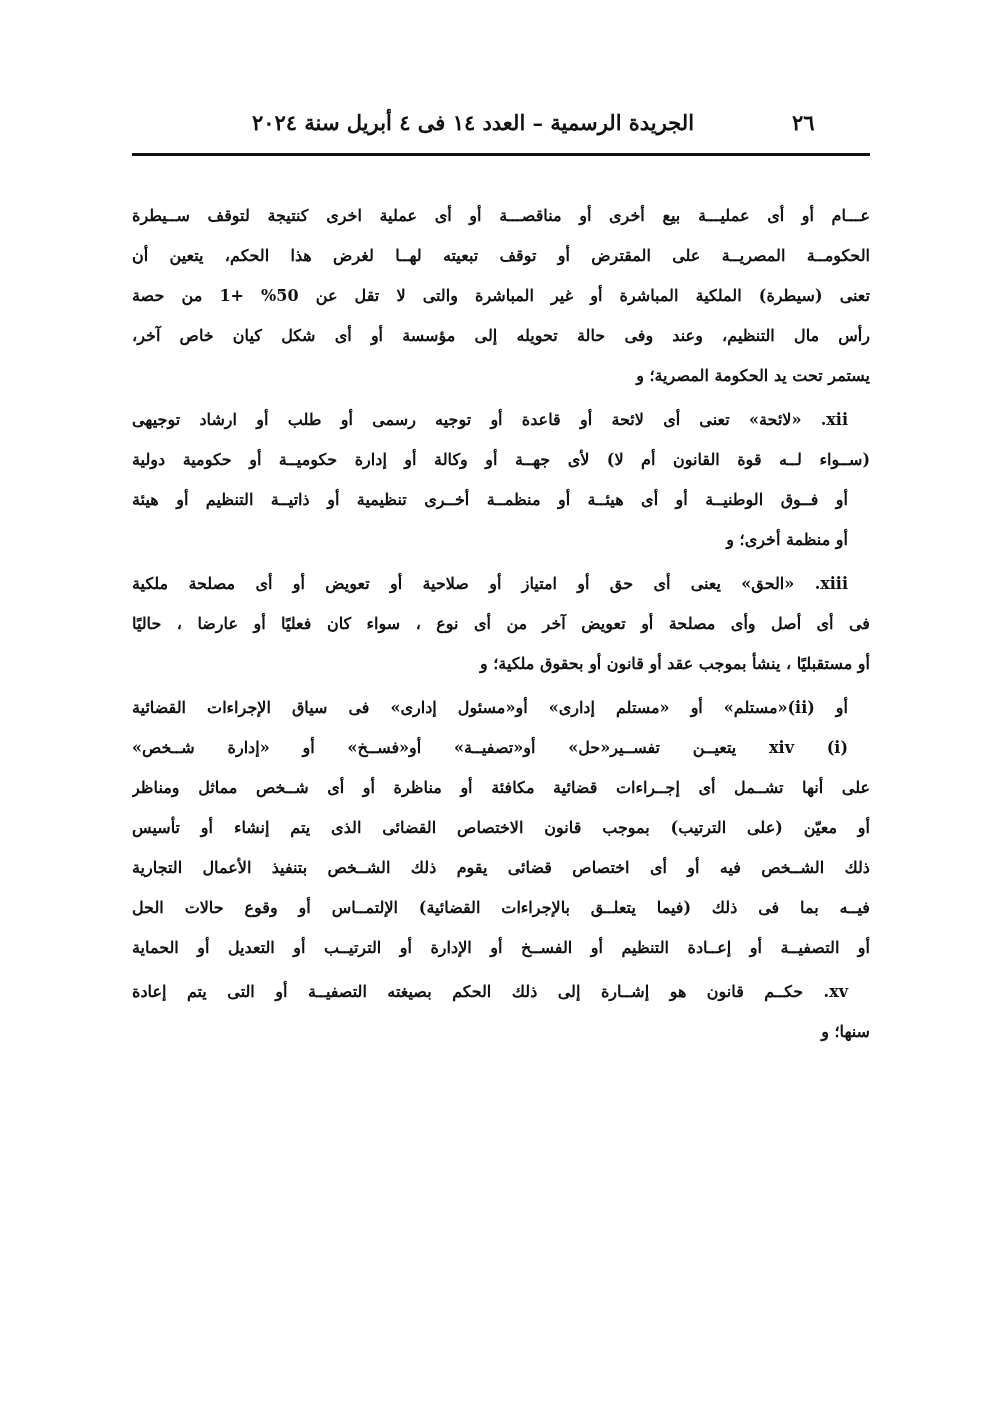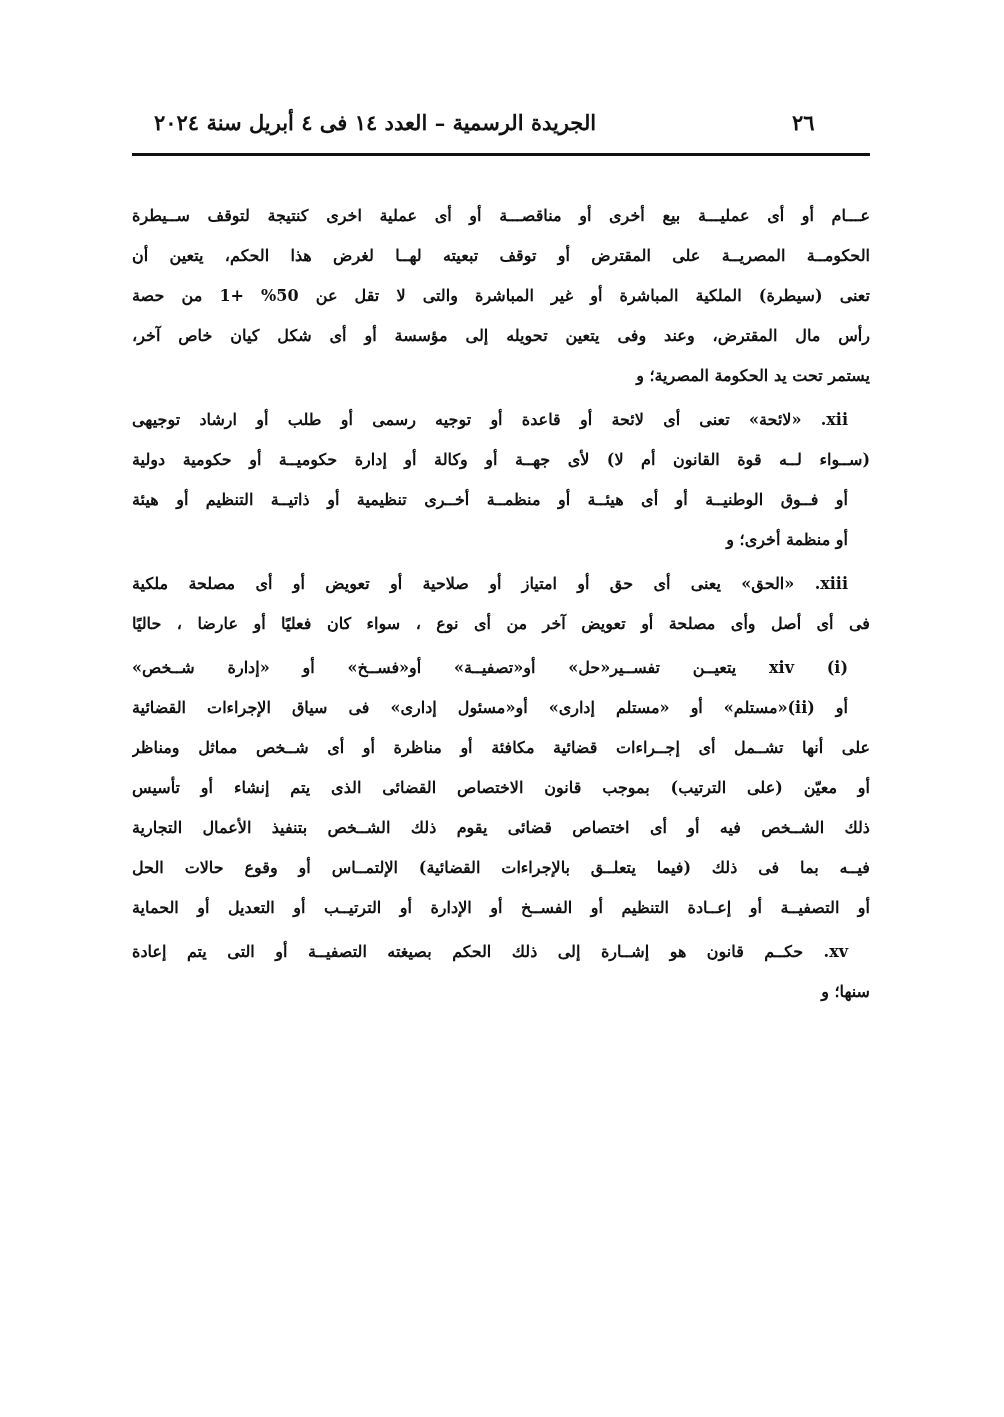--- a/index.html
+++ b/index.html
@@ -2,21 +2,21 @@
 <html><head>
 <meta charset="utf-8">
 <style>
   html, body { margin: 0; padding: 0; background: #ffffff; }
   body { width: 1004px; height: 1417px; position: relative; overflow: hidden;
          font-family: "DejaVu Serif", "Liberation Serif", serif; color: #111; }
   .page { position: absolute; left: 132px; top: 110px; width: 738px; }
   .header { display: flex; direction: rtl; align-items: baseline; height: 40px;
             font-size: 21px; font-weight: bold; }
   .header .pageno { width: 60px; text-align: left; padding-right: 18px; }
-  .header .title { flex: 1; text-align: left; padding-left: 22px; }
+  .header .title { flex: 1; text-align: center; padding-left: 22px; }
   .rule { height: 3px; background: #111; margin-top: 3px; }
   .body { margin-top: 40px; direction: rtl; text-align: justify; text-align-last: right;
           font-size: 16px; font-weight: bold; line-height: 40px; }
   .line { display: block; text-align: justify; text-align-last: justify; white-space: nowrap; overflow: hidden; }
   .line.last { text-align-last: right; }
   .line.indent { padding-right: 22px; }
   .para { margin-bottom: 2px; }
   .para-gap { height: 2px; }
 </style>
 </head>
@@ -28,42 +28,43 @@
     <span class="title">الجريدة الرسمية – العدد ١٤ فى ٤ أبريل سنة ٢٠٢٤</span>
   </div>
   <div class="rule"></div>
 
   <div class="body">
 
     <div class="para">
       <span class="line">عـــام أو أى عمليـــة بيع أخرى أو مناقصـــة أو أى عملية اخرى كنتيجة لتوقف ســيطرة</span>
       <span class="line">الحكومــة المصريــة على المقترض أو توقف تبعيته لهــا لغرض هذا الحكم، يتعين أن</span>
       <span class="line">تعنى (سيطرة) الملكية المباشرة أو غير المباشرة والتى لا تقل عن 50% +1 من حصة</span>
-      <span class="line">رأس مال المقترض، وعند وفى يتعين تحويله إلى مؤسسة أو أى شكل كيان خاص آخر،</span>
+      <span class="line">رأس مال التنظيم، وعند وفى حالة تحويله إلى مؤسسة أو أى شكل كيان خاص آخر،</span>
       <span class="line last">يستمر تحت يد الحكومة المصرية؛ و</span>
     </div>
     <div class="para-gap"></div>
 
     <div class="para">
       <span class="line indent">xii. «لائحة» تعنى أى لائحة أو قاعدة أو توجيه رسمى أو طلب أو ارشاد توجيهى</span>
       <span class="line">(ســواء لــه قوة القانون أم لا) لأى جهــة أو وكالة أو إدارة حكوميــة أو حكومية دولية</span>
       <span class="line indent">أو فــوق الوطنيــة أو أى هيئــة أو منظمــة أخــرى تنظيمية أو ذاتيــة التنظيم أو هيئة</span>
       <span class="line last indent">أو منظمة أخرى؛ و</span>
     </div>
     <div class="para-gap"></div>
 
     <div class="para">
       <span class="line indent">xiii. «الحق» يعنى أى حق أو امتياز أو صلاحية أو تعويض أو أى مصلحة ملكية</span>
       <span class="line">فى أى أصل وأى مصلحة أو تعويض آخر من أى نوع ، سواء كان فعليًا أو عارضا ، حاليًا</span>
+      <span class="line last">أو مستقبليًا ، ينشأ بموجب عقد أو قانون أو بحقوق ملكية؛ و</span>
     </div>
     <div class="para-gap"></div>
 
     <div class="para">
+      <span class="line indent">أو (ii)«مستلم» أو «مستلم إدارى» أو«مسئول إدارى» فى سياق الإجراءات القضائية</span>
       <span class="line indent">xiv (i) يتعيــن تفســير«حل» أو«تصفيــة» أو«فســخ» أو «إدارة شــخص»</span>
-      <span class="line indent">أو (ii)«مستلم» أو «مستلم إدارى» أو«مسئول إدارى» فى سياق الإجراءات القضائية</span>
       <span class="line">على أنها تشــمل أى إجــراءات قضائية مكافئة أو مناظرة أو أى شــخص مماثل ومناظر</span>
       <span class="line">أو معيّن (على الترتيب) بموجب قانون الاختصاص القضائى الذى يتم إنشاء أو تأسيس</span>
       <span class="line">ذلك الشــخص فيه أو أى اختصاص قضائى يقوم ذلك الشــخص بتنفيذ الأعمال التجارية</span>
       <span class="line">فيــه بما فى ذلك (فيما يتعلــق بالإجراءات القضائية) الإلتمــاس أو وقوع حالات الحل</span>
       <span class="line">أو التصفيــة أو إعــادة التنظيم أو الفســخ أو الإدارة أو الترتيــب أو التعديل أو الحماية</span>
     </div>
     <div class="para-gap"></div>
 
     <div class="para">
       <span class="line indent">xv. حكــم قانون هو إشــارة إلى ذلك الحكم بصيغته التصفيــة أو التى يتم إعادة</span>

